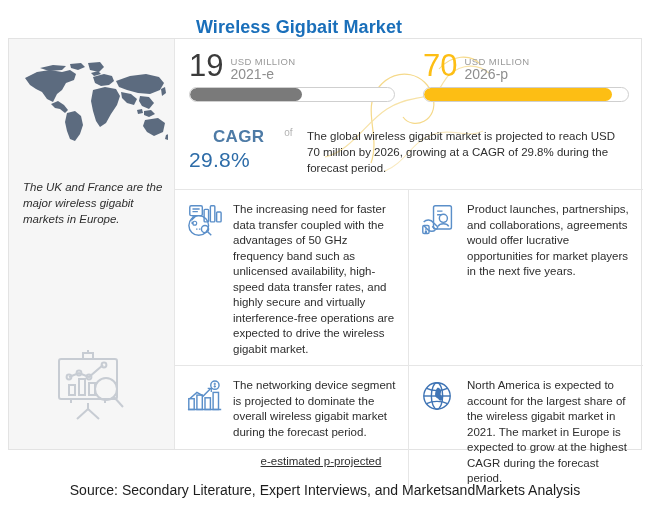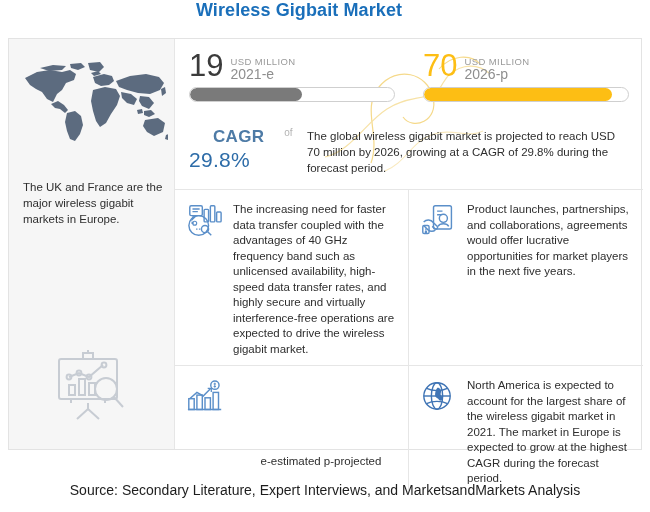--- a/index.html
+++ b/index.html
@@ -7,21 +7,21 @@
     width: 650px; height: 512px;
     background: #ffffff;
     font-family: "Liberation Sans", sans-serif;
     overflow: hidden;
   }
   .page { position: relative; width: 650px; height: 512px; background: #fff; }
 
   
   .title-bar {
     position: absolute; left: 0; top: 0; width: 598px; height: 38px;
-    display: flex; align-items: flex-start; justify-content: center;
+    display: flex; align-items: flex-end; justify-content: center;
   }
   .title-text {
     color: #1a6fba; font-size: 18px; font-weight: bold; letter-spacing: .1px;
   }
 
   
   .frame {
     position: absolute; left: 8px; top: 38px; width: 634px; height: 412px;
     border: 1px solid #e3e3e3; background: #fff; display: flex;
   }
@@ -30,21 +30,21 @@
   .sidebar {
     width: 166px; flex: 0 0 166px; background: #f6f6f6;
     border-right: 1px solid #e6e6e6; position: relative;
   }
   .map-wrap {
     position: absolute; left: 8px; top: 20px; width: 152px; height: 88px;
     display: flex; align-items: center; justify-content: center;
   }
   .sidebar-note {
     position: absolute; left: 14px; top: 140px; width: 142px;
-    font-size: 11.5px; line-height: 16px; color: #2e2e2e;
+    font-size: 11.5px; line-height: 16px; color: #2e2e2e; font-style: italic;
   }
   .board-icon-wrap {
     position: absolute; left: 0; top: 290px; width: 166px; height: 110px;
     display: flex; align-items: center; justify-content: center;
   }
 
   
   .main { flex: 1; position: relative; }
   .swirl { position: absolute; left: 0; top: 0; width: 468px; height: 412px; pointer-events: none; }
 
@@ -90,21 +90,21 @@
   .quad { display: flex; gap: 8px; padding: 12px 12px 8px 12px; position: relative; }
   .quad.q-tl { border-right: 1px solid #e6e6e6; }
   .quad.q-bl { border-right: 1px solid #e6e6e6; border-top: 1px solid #e6e6e6; }
   .quad.q-br { border-top: 1px solid #e6e6e6; }
   .quad-icon { flex: 0 0 38px; width: 38px; padding-top: 2px; }
   .quad-text { flex: 1; font-size: 11.5px; line-height: 15.5px; color: #2e2e2e; }
 
   
   .foot-note {
     position: absolute; left: 0; top: 455px; width: 642px; text-align: center;
-    font-size: 11.5px; color: #2e2e2e;
+    font-size: 11.5px; color: #2e2e2e; text-decoration: underline;
   }
   .foot-src {
     position: absolute; left: 0; top: 482px; width: 650px; text-align: center;
     font-size: 14px; color: #1d1d1d;
   }
 </style>
 </head>
 <body>
 
 <div class="page">
@@ -236,21 +236,21 @@
               <rect x="26" y="2" width="5" height="18" rx="1"></rect>
               <rect x="33" y="9" width="5" height="11" rx="1"></rect>
               <circle cx="13" cy="24" r="11"></circle>
               <path d="M7 20 l-2 2 M5 20 l2 2" stroke-width="1.3"></path>
               <circle cx="8.5" cy="21.5" r="2.2" stroke-width="1.3"></circle>
               <path d="M10 28 h6" stroke-dasharray="1.6 1.6" stroke-width="1.3"></path>
               <circle cx="20" cy="28" r="4"></circle>
               <path d="M23 31 l4 4"></path>
             </svg>
           </div>
-          <div class="quad-text">The increasing need for faster data transfer coupled with the advantages of 40 GHz frequency band such as unlicensed availability, high-speed data transfer rates, and highly secure and virtually interference-free operations are expected to drive the wireless gigabit market.</div>
+          <div class="quad-text">The increasing need for faster data transfer coupled with the advantages of 50 GHz frequency band such as unlicensed availability, high-speed data transfer rates, and highly secure and virtually interference-free operations are expected to drive the wireless gigabit market.</div>
         </div>
 
         <div class="quad q-tr">
           <div class="quad-icon">
             <svg width="34" height="34" viewBox="0 0 38 38" fill="none" stroke="#5b8fc9" stroke-width="1.6">
               <rect x="14" y="2" width="20" height="26" rx="2"></rect>
               <path d="M18 8 h6 M18 12 h5"></path>
               <circle cx="25" cy="16" r="4.5"></circle>
               <path d="M19 25 c2 -4, 10 -4, 12 0"></path>
               <path d="M3 20 c3 -3, 8 -3, 11 1 l4 4 c1.5 1.5, -0.5 4, -2.5 2.5 l-3 -2.5"></path>
@@ -270,20 +270,21 @@
               <path d="M29.6 3.6 h2.6 M29.6 6.4 h2.6 M30.9 2.2 v5.6" stroke-width="1.1"></path>
               <path d="M3 20 L11 13 L18 17 L26 9"></path>
               <path d="M23 8.5 h4 v4" stroke-width="1.4"></path>
               <rect x="2" y="20" width="6" height="12"></rect>
               <rect x="11" y="16" width="6" height="16"></rect>
               <rect x="20" y="19" width="6" height="13"></rect>
               <rect x="29" y="13" width="6" height="19"></rect>
               <path d="M1 32 h37"></path>
             </svg>
           </div>
+          <div class="quad-text">The networking device segment is projected to dominate the overall wireless gigabit market during the forecast period.</div>
         </div>
 
         <div class="quad q-br">
           <div class="quad-icon">
             <svg width="32" height="32" viewBox="0 0 34 34" fill="none" stroke="#3f74b5" stroke-width="1.5">
               <circle cx="17" cy="17" r="14"></circle>
               <ellipse cx="17" cy="17" rx="6" ry="14"></ellipse>
               <path d="M3 17 h28"></path>
               <path d="M6 9 c6 3, 16 3, 22 0 M6 25 c6 -3, 16 -3, 22 0"></path>
               <path d="M18 8 c3 1, 4 4, 3 6 c-1 2, 2 3, 2 6 c0 2, -3 3, -4 1 c-1 -2, -4 -2, -4 -5 c0 -3, 1 -7, 3 -8 z" fill="#3f74b5" stroke="none"></path>

